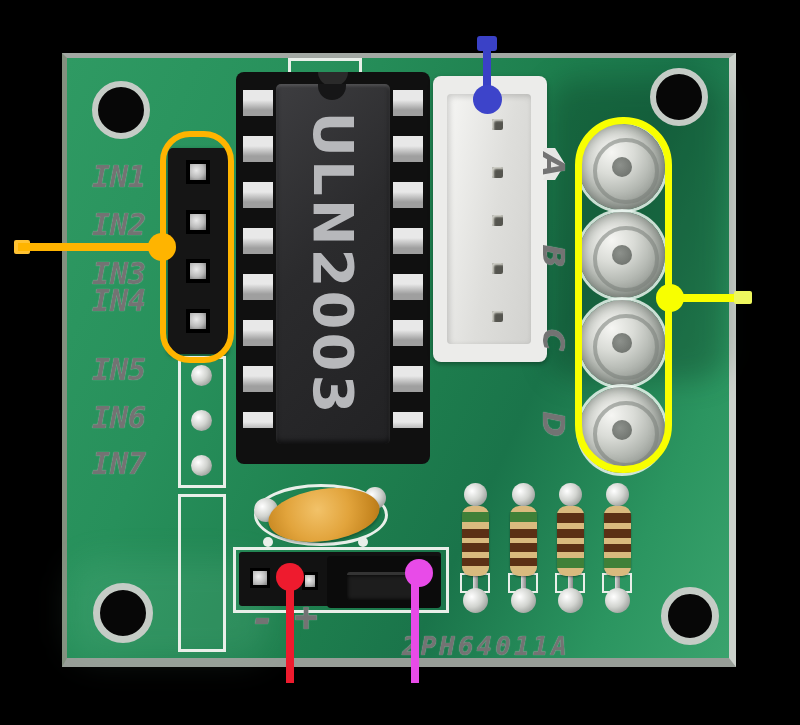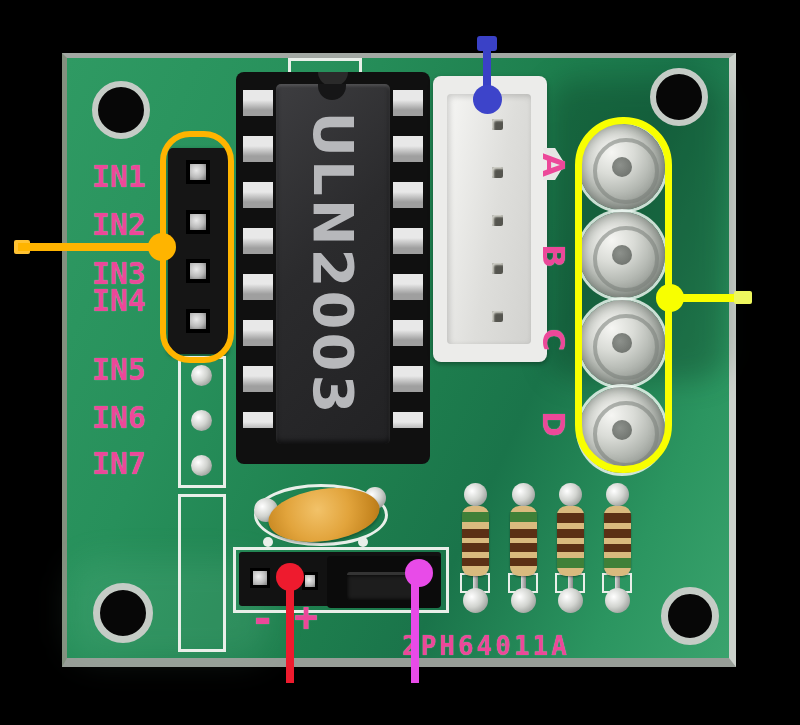--- a/index.html
+++ b/index.html
@@ -25,22 +25,22 @@
 
   
   .silk{border:3px solid #e9efe9;background:transparent;}
   .silk-top{left:288px;top:58px;width:74px;height:18px;}
   .silk-in567{left:178px;top:356px;width:48px;height:132px;}
   .silk-empty{left:178px;top:494px;width:48px;height:158px;}
   .silk-cap{left:254px;top:484px;width:134px;height:62px;border-radius:50%;}
   .silk-pwr{left:233px;top:547px;width:216px;height:66px;}
   .silk-resbox{width:30px;height:20px;border-width:2px;}
 
-  .stext{color:#ec4899;font-weight:bold;font-family:"DejaVu Sans Mono",monospace;
-         text-shadow:0 0 1px rgba(255,255,255,.6);white-space:nowrap;}
+  .stext{color:#737373;font-weight:bold;font-family:"DejaVu Sans Mono",monospace;
+         text-shadow:0 0 1px rgba(255,255,255,.6);white-space:nowrap;font-style:italic;}
   .in-label{left:92px;width:66px;font-size:30px;line-height:26px;}
   .phase{width:34px;height:34px;font-size:31px;line-height:34px;text-align:center;
          transform:rotate(90deg);font-family:"DejaVu Sans",sans-serif;left:537px;}
   .minus{left:250px;top:602px;font-size:42px;line-height:34px;}
   .plus{left:294px;top:598px;font-size:40px;line-height:38px;}
   .vtext{left:228px;top:625px;font-size:34px;line-height:36px;letter-spacing:1px;}
   .ptext{left:402px;top:632px;font-size:26px;line-height:28px;letter-spacing:3px;}
 
   .pad{border-radius:50%;background:radial-gradient(circle at 35% 35%,#ffffff,#d2d4d0 45%,#9a9e9a 80%,#b9bdb8);}
   .dot-s{width:10px;height:10px;border-radius:50%;background:#e9efe9;}

